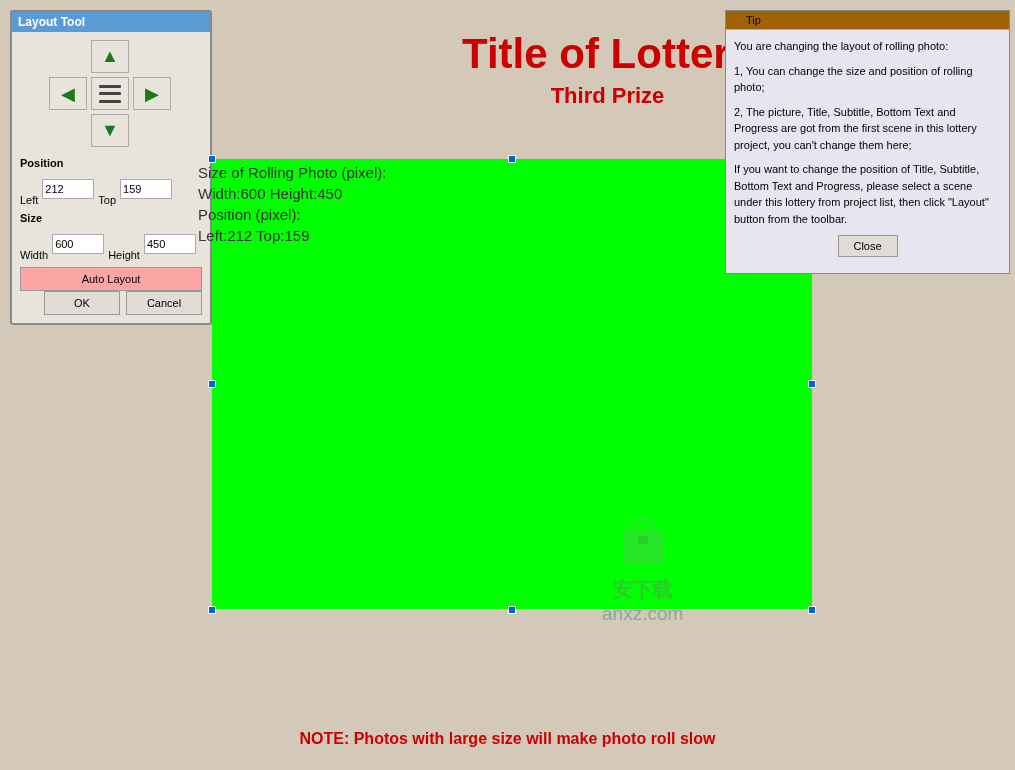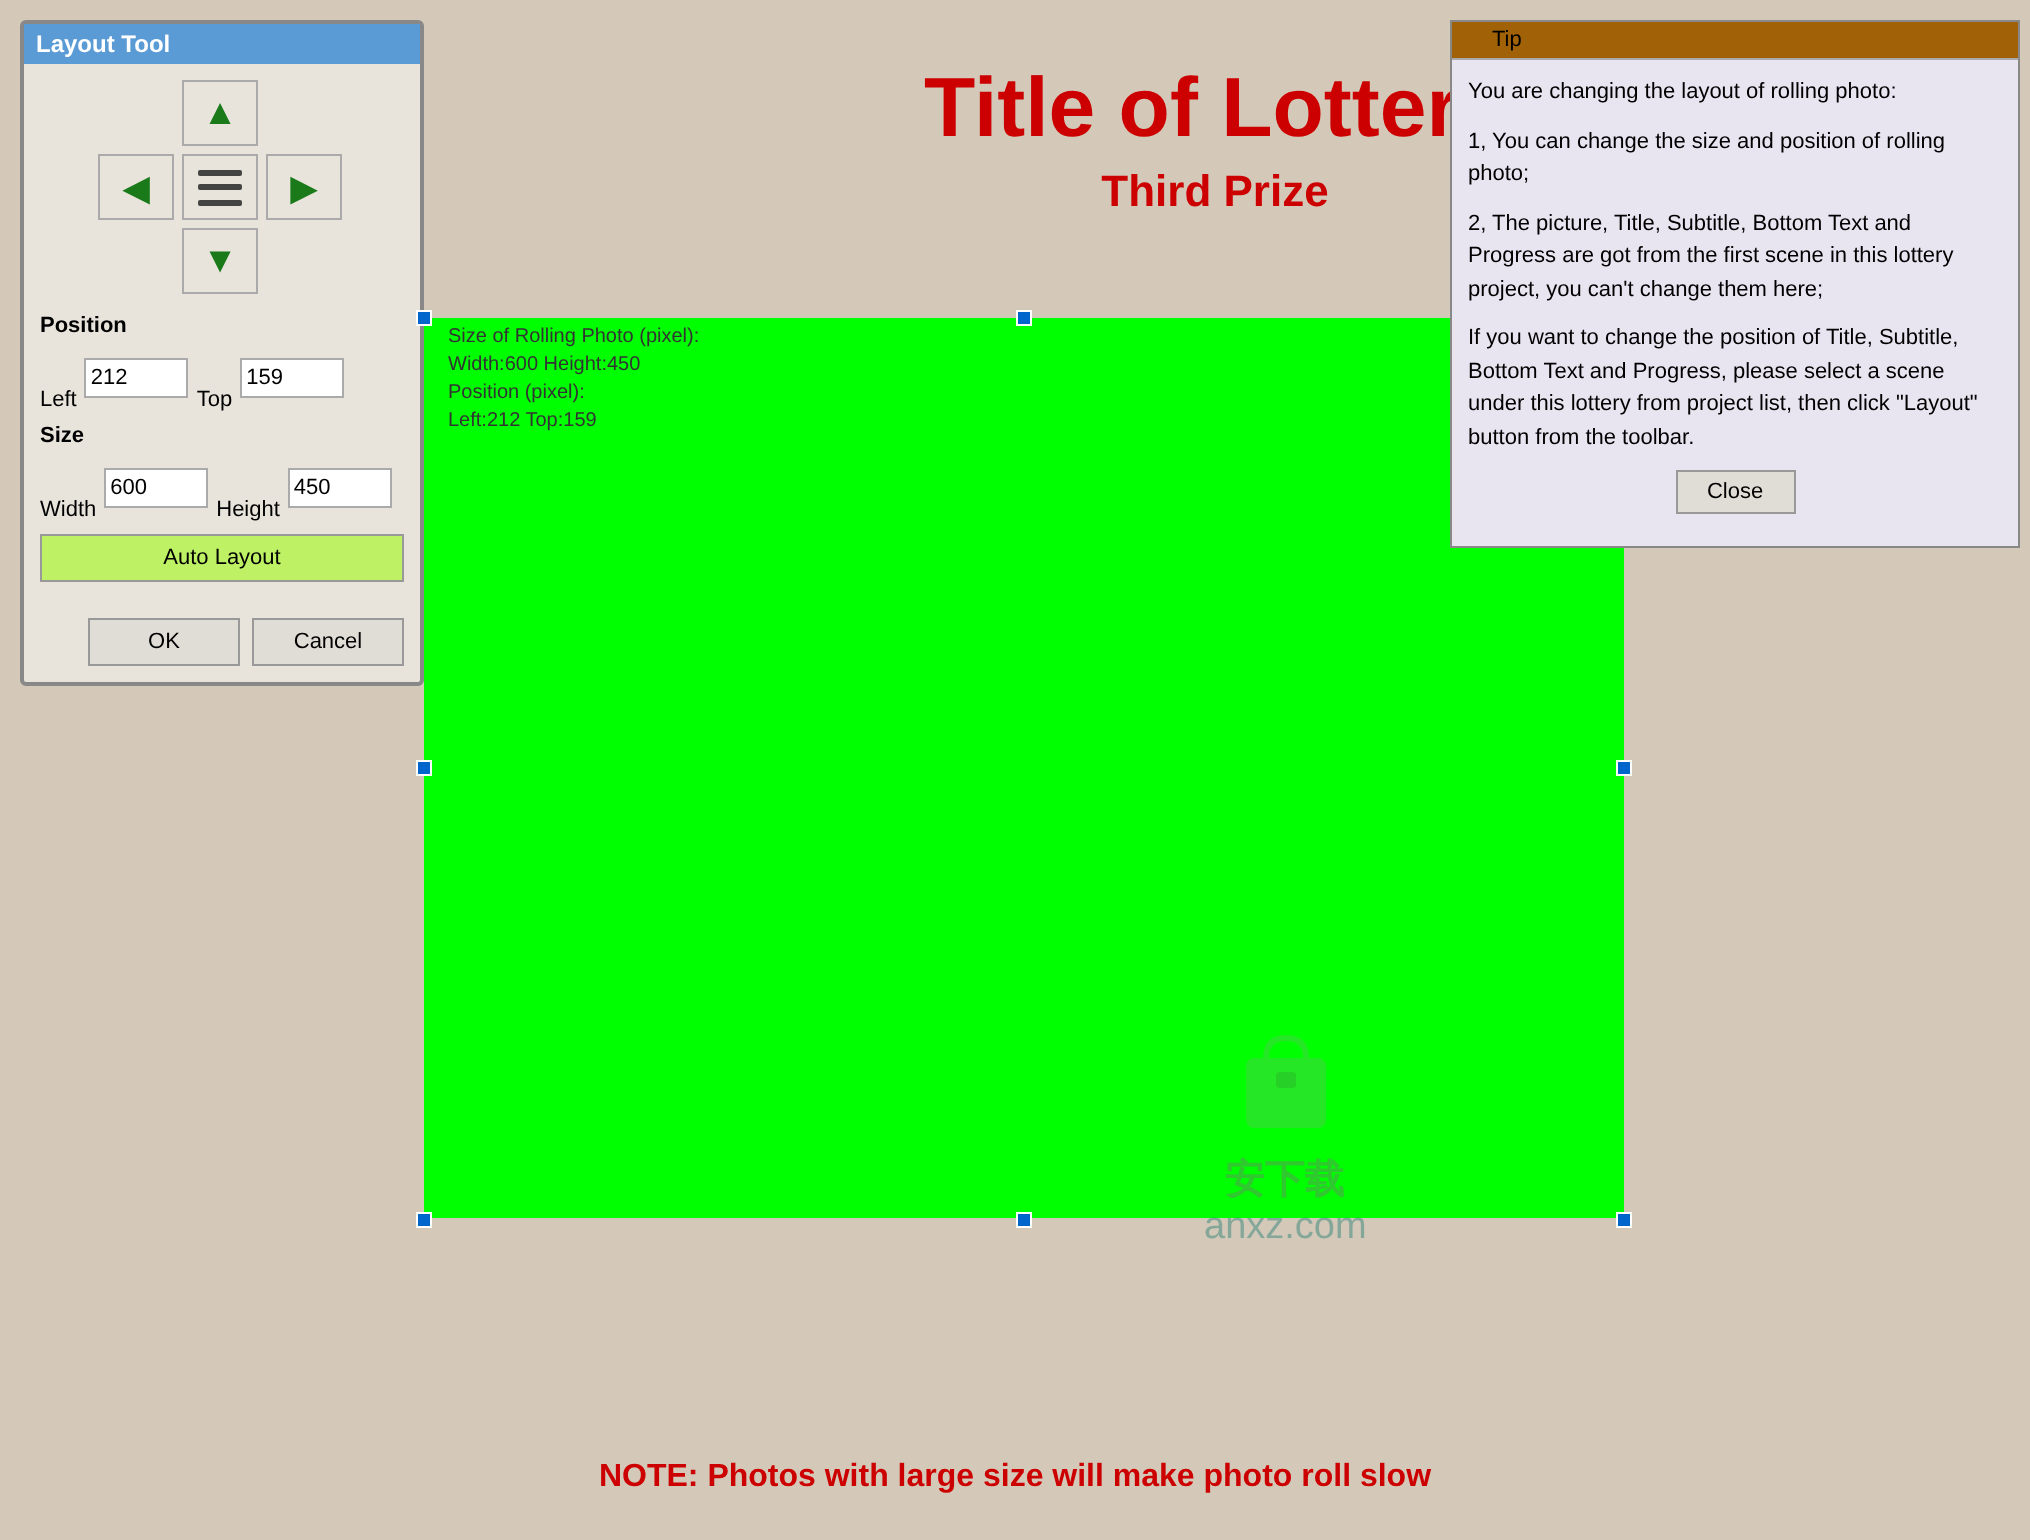--- a/index.html
+++ b/index.html
@@ -96,22 +96,22 @@
       height: 20px;
       border: 1px solid #aaa;
       background: white;
       font-size: 11px;
       padding: 0 2px;
     }
     .size-section { margin-bottom: 6px; }
     .auto-layout-btn {
       width: 100%;
       height: 24px;
-      margin-bottom: 18px;
-      background: #bef264;
+      margin-bottom: 0;
+      background: #fca5a5;
       border: 1px solid #999;
       cursor: pointer;
       font-size: 11px;
     }
     .ok-cancel-row {
       display: flex;
       gap: 6px;
       padding-left: 24px;
     }
     .ok-btn, .cancel-btn {
@@ -151,22 +151,22 @@
       left: 212px;
       width: 600px;
       height: 450px;
       background: #00ff00;
       border: none;
       padding-left: 48px;
     }
     #photo-info {
       position: absolute;
       top: 162px;
-      left: 224px;
-      font-size: 10px;
+      left: 198px;
+      font-size: 15px;
       color: #333;
       line-height: 1.4;
       z-index: 10;
     }
 
     
     .handle {
       position: absolute;
       width: 8px;
       height: 8px;

